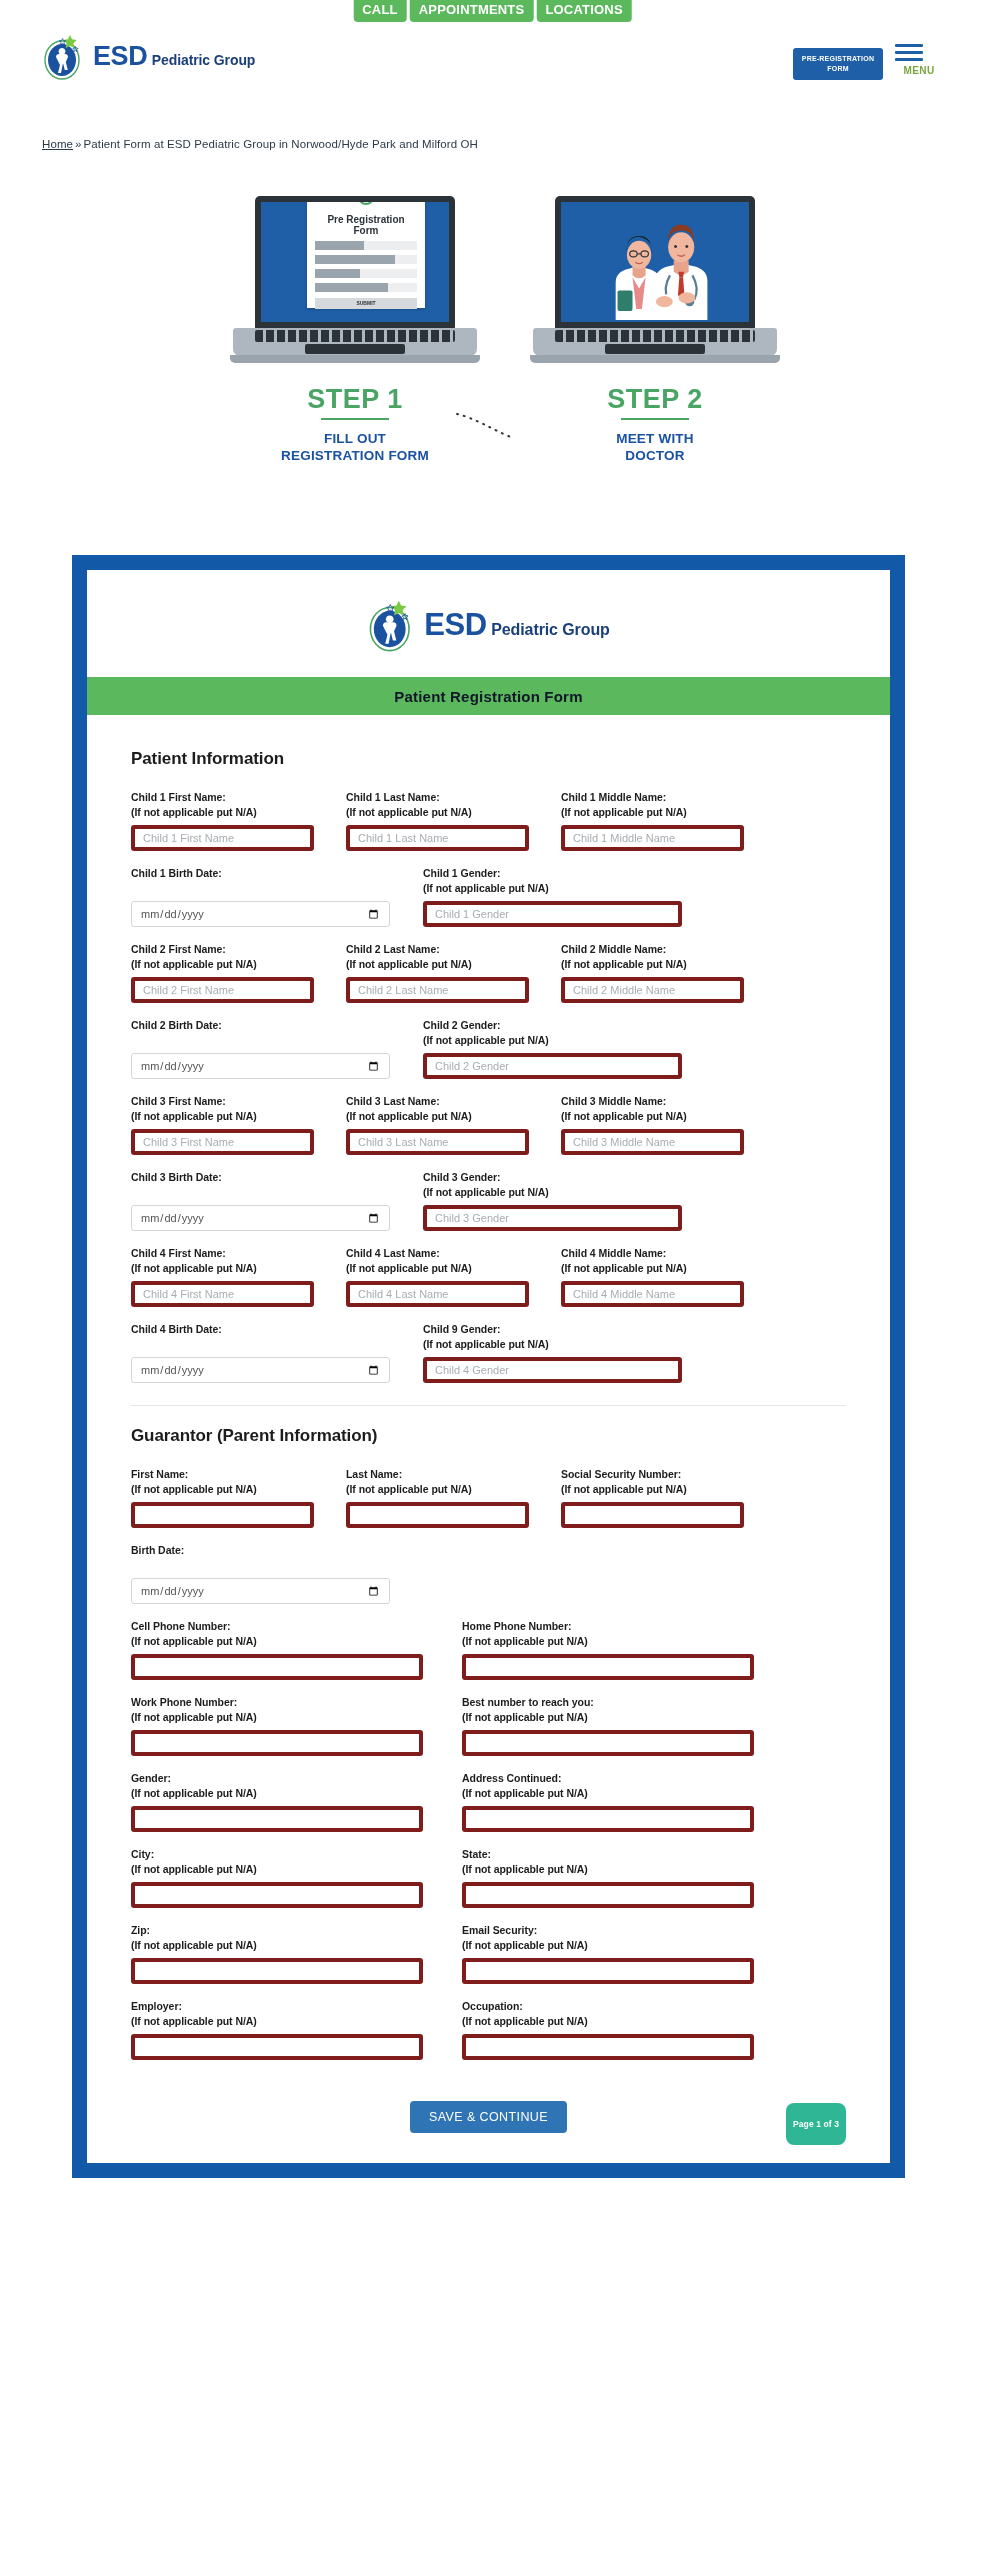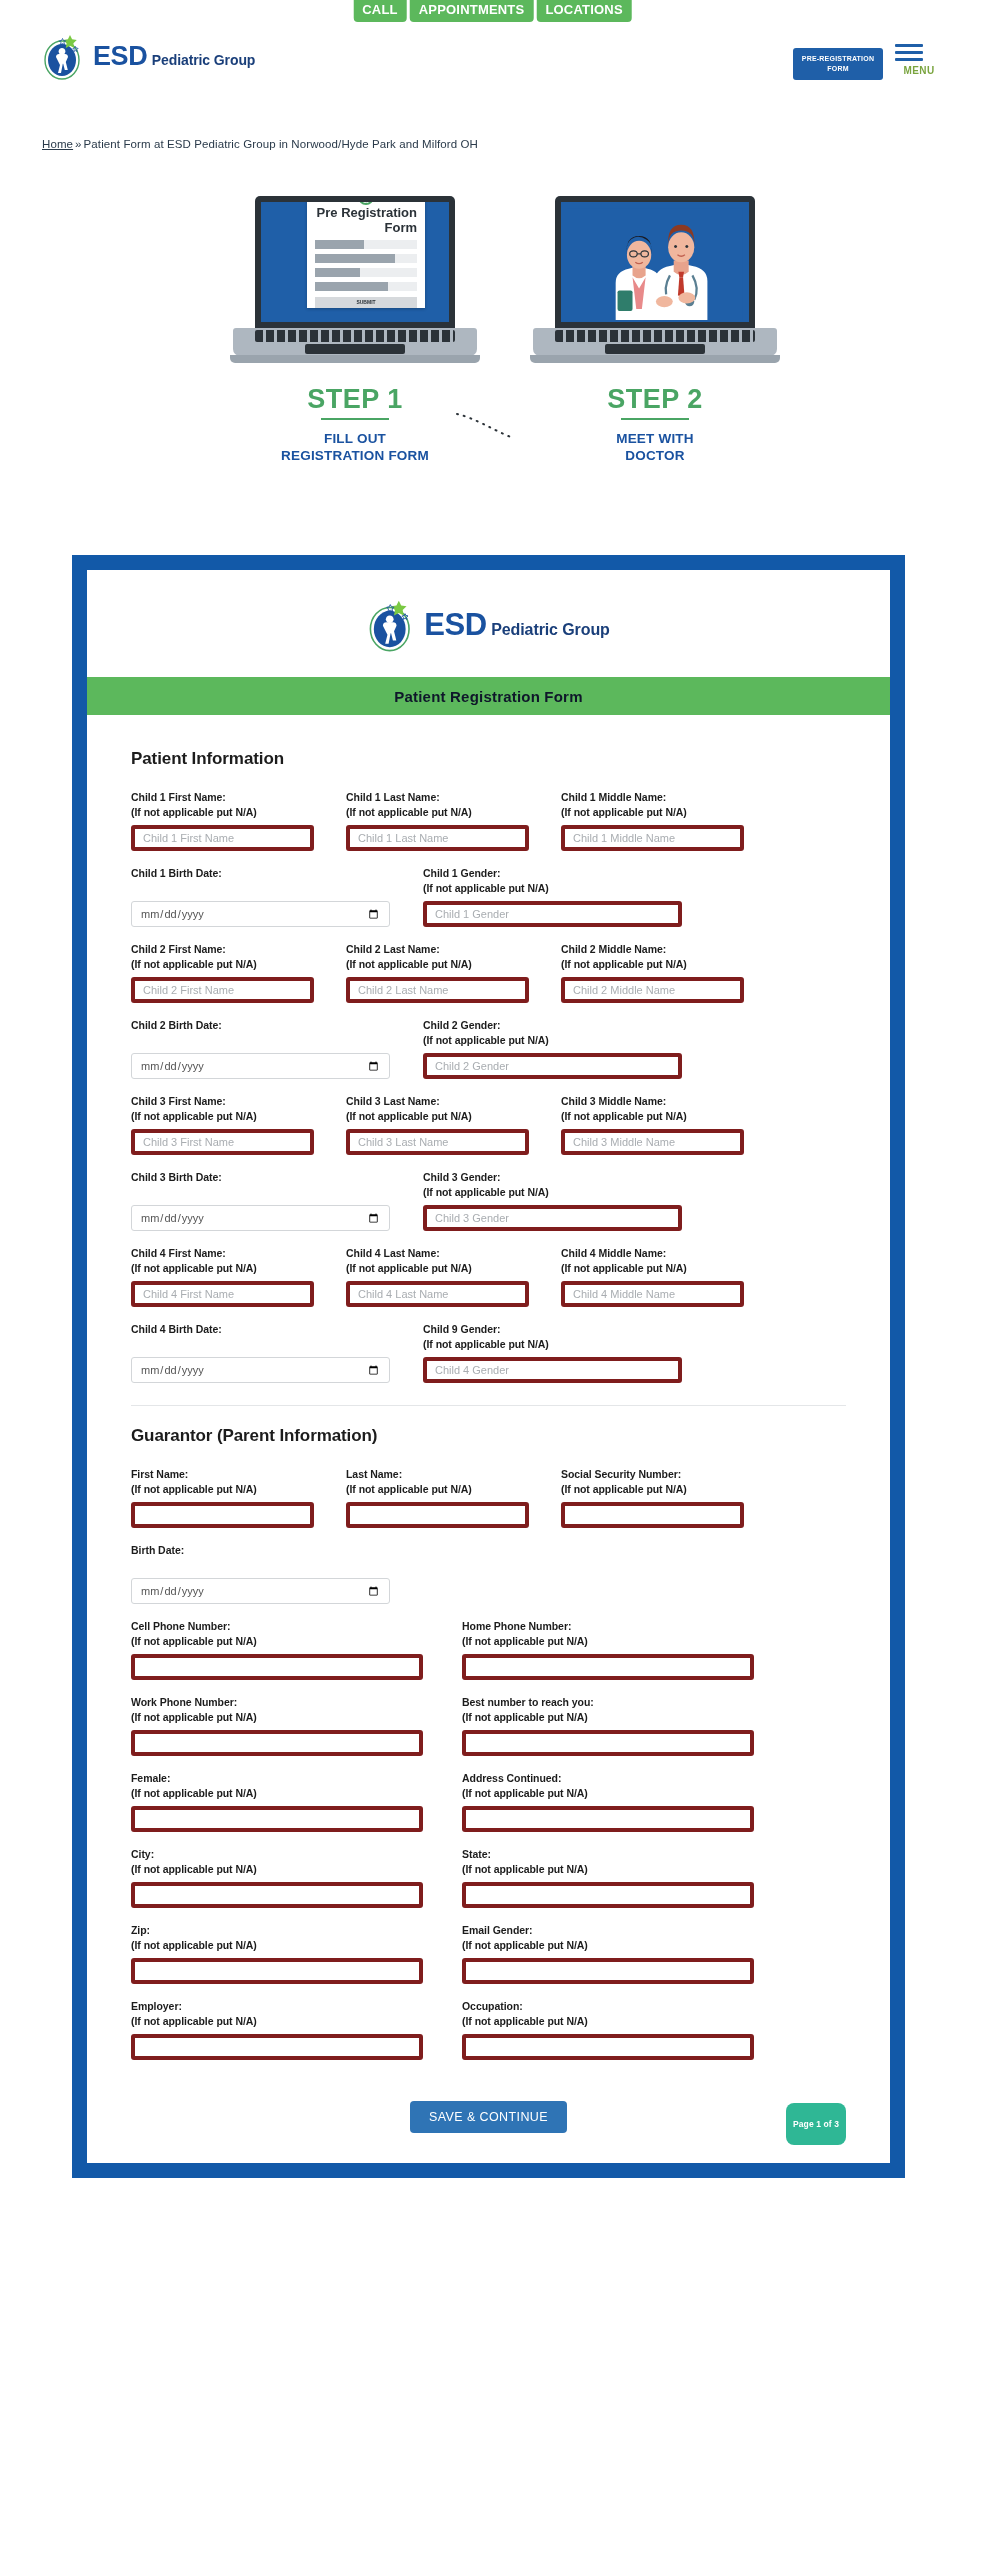--- a/index.html
+++ b/index.html
@@ -204,25 +204,25 @@
   .check-badge:after {
     content: "";
     position: absolute;
     left: 3px; top: 4px;
     width: 7px; height: 3px;
     border-left: 2px solid #4aa564;
     border-bottom: 2px solid #4aa564;
     transform: rotate(-45deg);
   }
   .fc-title {
-    font-size: 13px;
+    font-size: 10px;
     font-weight: 700;
     color: #2b3238;
-    text-align: right;
-    margin-top: 3px;
+    text-align: center;
+    margin-top: 12px;
     margin-bottom: 5px;
   }
   .fc-row {
     height: 9px;
     background: #eceef0;
     margin-bottom: 5px;
     position: relative;
   }
   .fc-row i {
     position: absolute;
@@ -826,21 +826,21 @@
           <span>Best number to reach you:</span>
           <span class="hint">(If not applicable put N/A)</span>
         </div>
         <input class="txt" type="text" style="">
       </div>
     </div>
 
     <div class="row">
       <div class="colw">
         <div class="fld-label">
-          <span>Female:</span>
+          <span>Gender:</span>
           <span class="hint">(If not applicable put N/A)</span>
         </div>
         <input class="txt" type="text" style="">
       </div>
       <div class="colw">
         <div class="fld-label">
           <span>Address Continued:</span>
           <span class="hint">(If not applicable put N/A)</span>
         </div>
         <input class="txt" type="text" style="">
@@ -867,21 +867,21 @@
     <div class="row">
       <div class="colw">
         <div class="fld-label">
           <span>Zip:</span>
           <span class="hint">(If not applicable put N/A)</span>
         </div>
         <input class="txt" type="text" style="">
       </div>
       <div class="colw">
         <div class="fld-label">
-          <span>Email Gender:</span>
+          <span>Email Security:</span>
           <span class="hint">(If not applicable put N/A)</span>
         </div>
         <input class="txt" type="text" style="">
       </div>
     </div>
 
     <div class="row">
       <div class="colw">
         <div class="fld-label">
           <span>Employer:</span>

